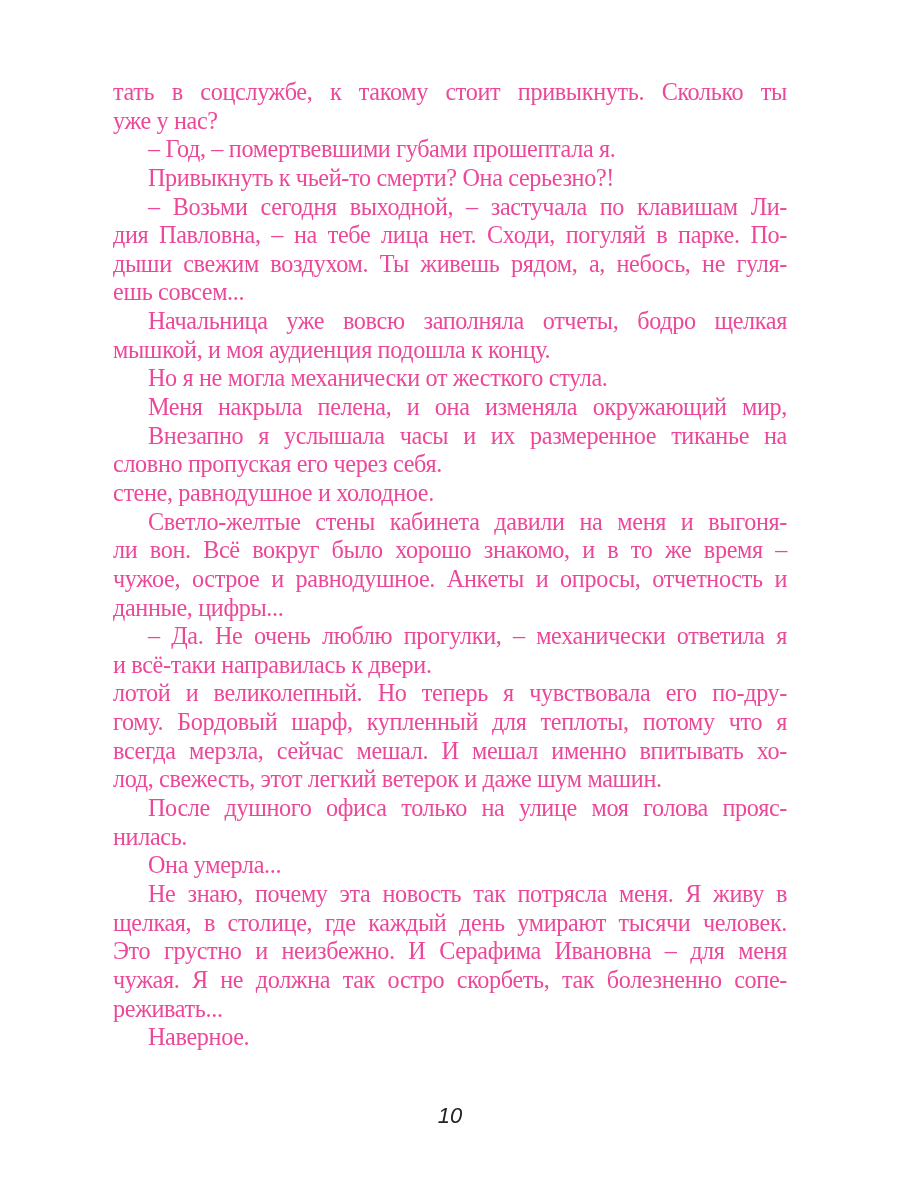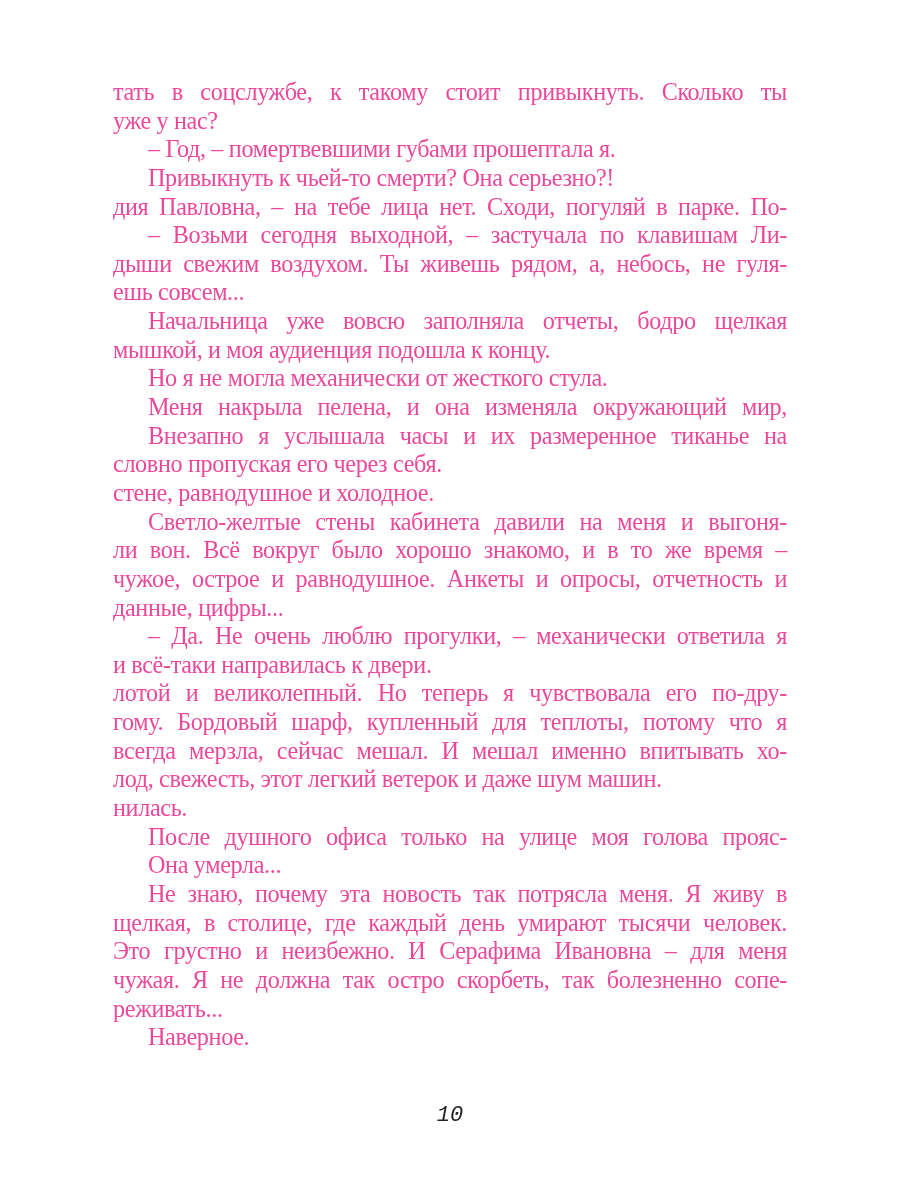--- a/index.html
+++ b/index.html
@@ -11,55 +11,55 @@
   }
   .line {
     height: 28.65px; line-height: 28.65px; white-space: nowrap;
     text-align: justify; text-align-last: justify; overflow: visible;
     letter-spacing: -0.35px;
   }
   .line.last { text-align-last: left; }
   .line.indent { padding-left: 35px; }
   .pagenum {
     position: absolute; left: 0; width: 900px; top: 1103px; text-align: center;
-    font-family: Liberation Mono, monospace; font-style: italic;
+    font-family: Liberation Sans, sans-serif; font-style: italic;
     font-size: 22px; color: #222222;
   }
 </style>
 </head>
 <body>
 
 <div class="page" id="page-body">
     <div class="line">тать в соцслужбе, к такому стоит привыкнуть. Сколько ты</div>
     <div class="line last">уже у нас?</div>
     <div class="line indent last">– Год, – помертвевшими губами прошептала я.</div>
     <div class="line indent last">Привыкнуть к чьей-то смерти? Она серьезно?!</div>
+    <div class="line indent">– Возьми сегодня выходной, – застучала по клавишам Ли-</div>
     <div class="line">дия Павловна, – на тебе лица нет. Сходи, погуляй в парке. По-</div>
-    <div class="line indent">– Возьми сегодня выходной, – застучала по клавишам Ли-</div>
     <div class="line">дыши свежим воздухом. Ты живешь рядом, а, небось, не гуля-</div>
     <div class="line last">ешь совсем...</div>
     <div class="line indent">Начальница уже вовсю заполняла отчеты, бодро щелкая</div>
     <div class="line last">мышкой, и моя аудиенция подошла к концу.</div>
     <div class="line indent last">Но я не могла механически от жесткого стула.</div>
     <div class="line indent">Меня накрыла пелена, и она изменяла окружающий мир,</div>
     <div class="line indent">Внезапно я услышала часы и их размеренное тиканье на</div>
     <div class="line last">словно пропуская его через себя.</div>
     <div class="line last">стене, равнодушное и холодное.</div>
     <div class="line indent">Светло-желтые стены кабинета давили на меня и выгоня-</div>
     <div class="line">ли вон. Всё вокруг было хорошо знакомо, и в то же время –</div>
     <div class="line">чужое, острое и равнодушное. Анкеты и опросы, отчетность и</div>
     <div class="line last">данные, цифры...</div>
     <div class="line indent">– Да. Не очень люблю прогулки, – механически ответила я</div>
     <div class="line last">и всё-таки направилась к двери.</div>
     <div class="line">лотой и великолепный. Но теперь я чувствовала его по-дру-</div>
     <div class="line">гому. Бордовый шарф, купленный для теплоты, потому что я</div>
     <div class="line">всегда мерзла, сейчас мешал. И мешал именно впитывать хо-</div>
     <div class="line last">лод, свежесть, этот легкий ветерок и даже шум машин.</div>
+    <div class="line indent">После душного офиса только на улице моя голова прояс-</div>
     <div class="line last">нилась.</div>
-    <div class="line indent">После душного офиса только на улице моя голова прояс-</div>
     <div class="line indent last">Она умерла...</div>
     <div class="line indent">Не знаю, почему эта новость так потрясла меня. Я живу в</div>
     <div class="line">щелкая, в столице, где каждый день умирают тысячи человек.</div>
     <div class="line">Это грустно и неизбежно. И Серафима Ивановна – для меня</div>
     <div class="line">чужая. Я не должна так остро скорбеть, так болезненно сопе-</div>
     <div class="line last">реживать...</div>
     <div class="line indent last">Наверное.</div>
   </div>
 <div class="pagenum">10</div>
 

